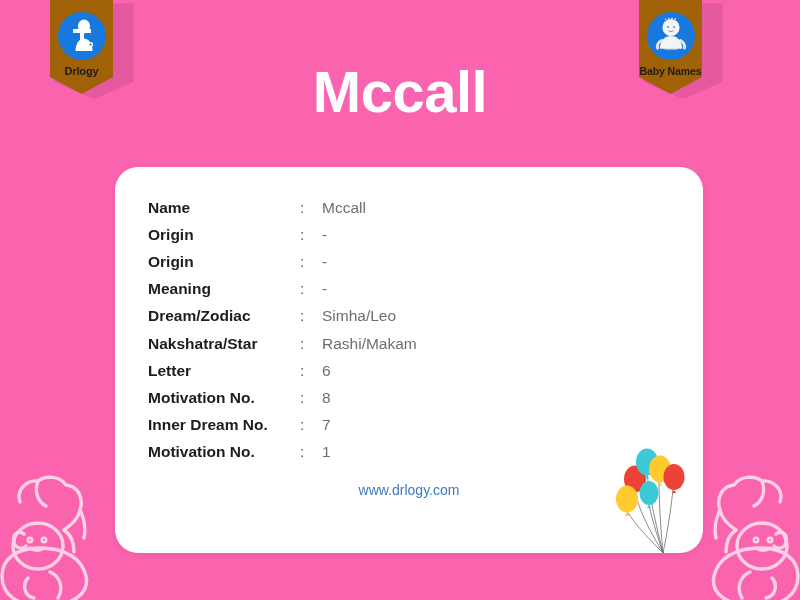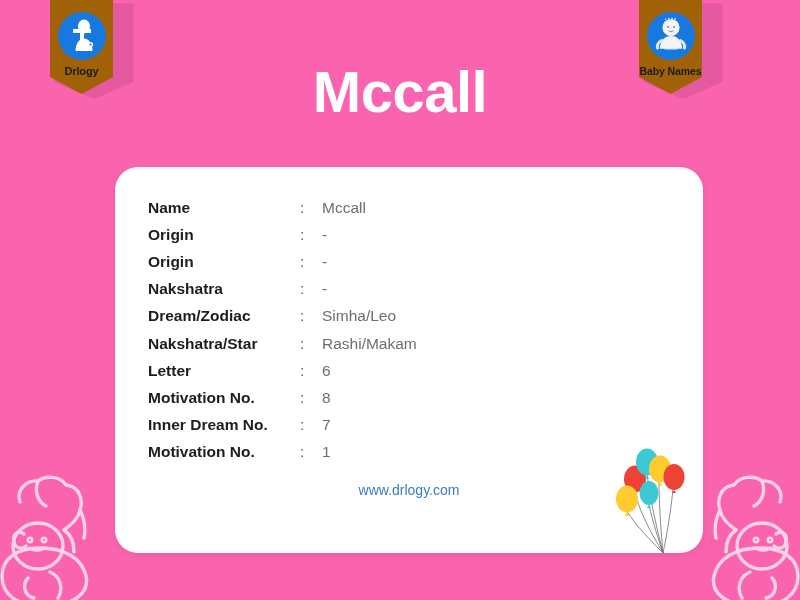--- a/index.html
+++ b/index.html
@@ -243,21 +243,21 @@
         <td class="cell-label">Origin</td>
         <td class="cell-colon">:</td>
         <td class="cell-value">-</td>
       </tr>
       <tr>
         <td class="cell-label">Origin</td>
         <td class="cell-colon">:</td>
         <td class="cell-value">-</td>
       </tr>
       <tr>
-        <td class="cell-label">Nakshatra</td>
+        <td class="cell-label">Meaning</td>
         <td class="cell-colon">:</td>
         <td class="cell-value">-</td>
       </tr>
       <tr>
         <td class="cell-label">Dream/Zodiac</td>
         <td class="cell-colon">:</td>
         <td class="cell-value">Simha/Leo</td>
       </tr>
       <tr>
         <td class="cell-label">Nakshatra/Star</td>

